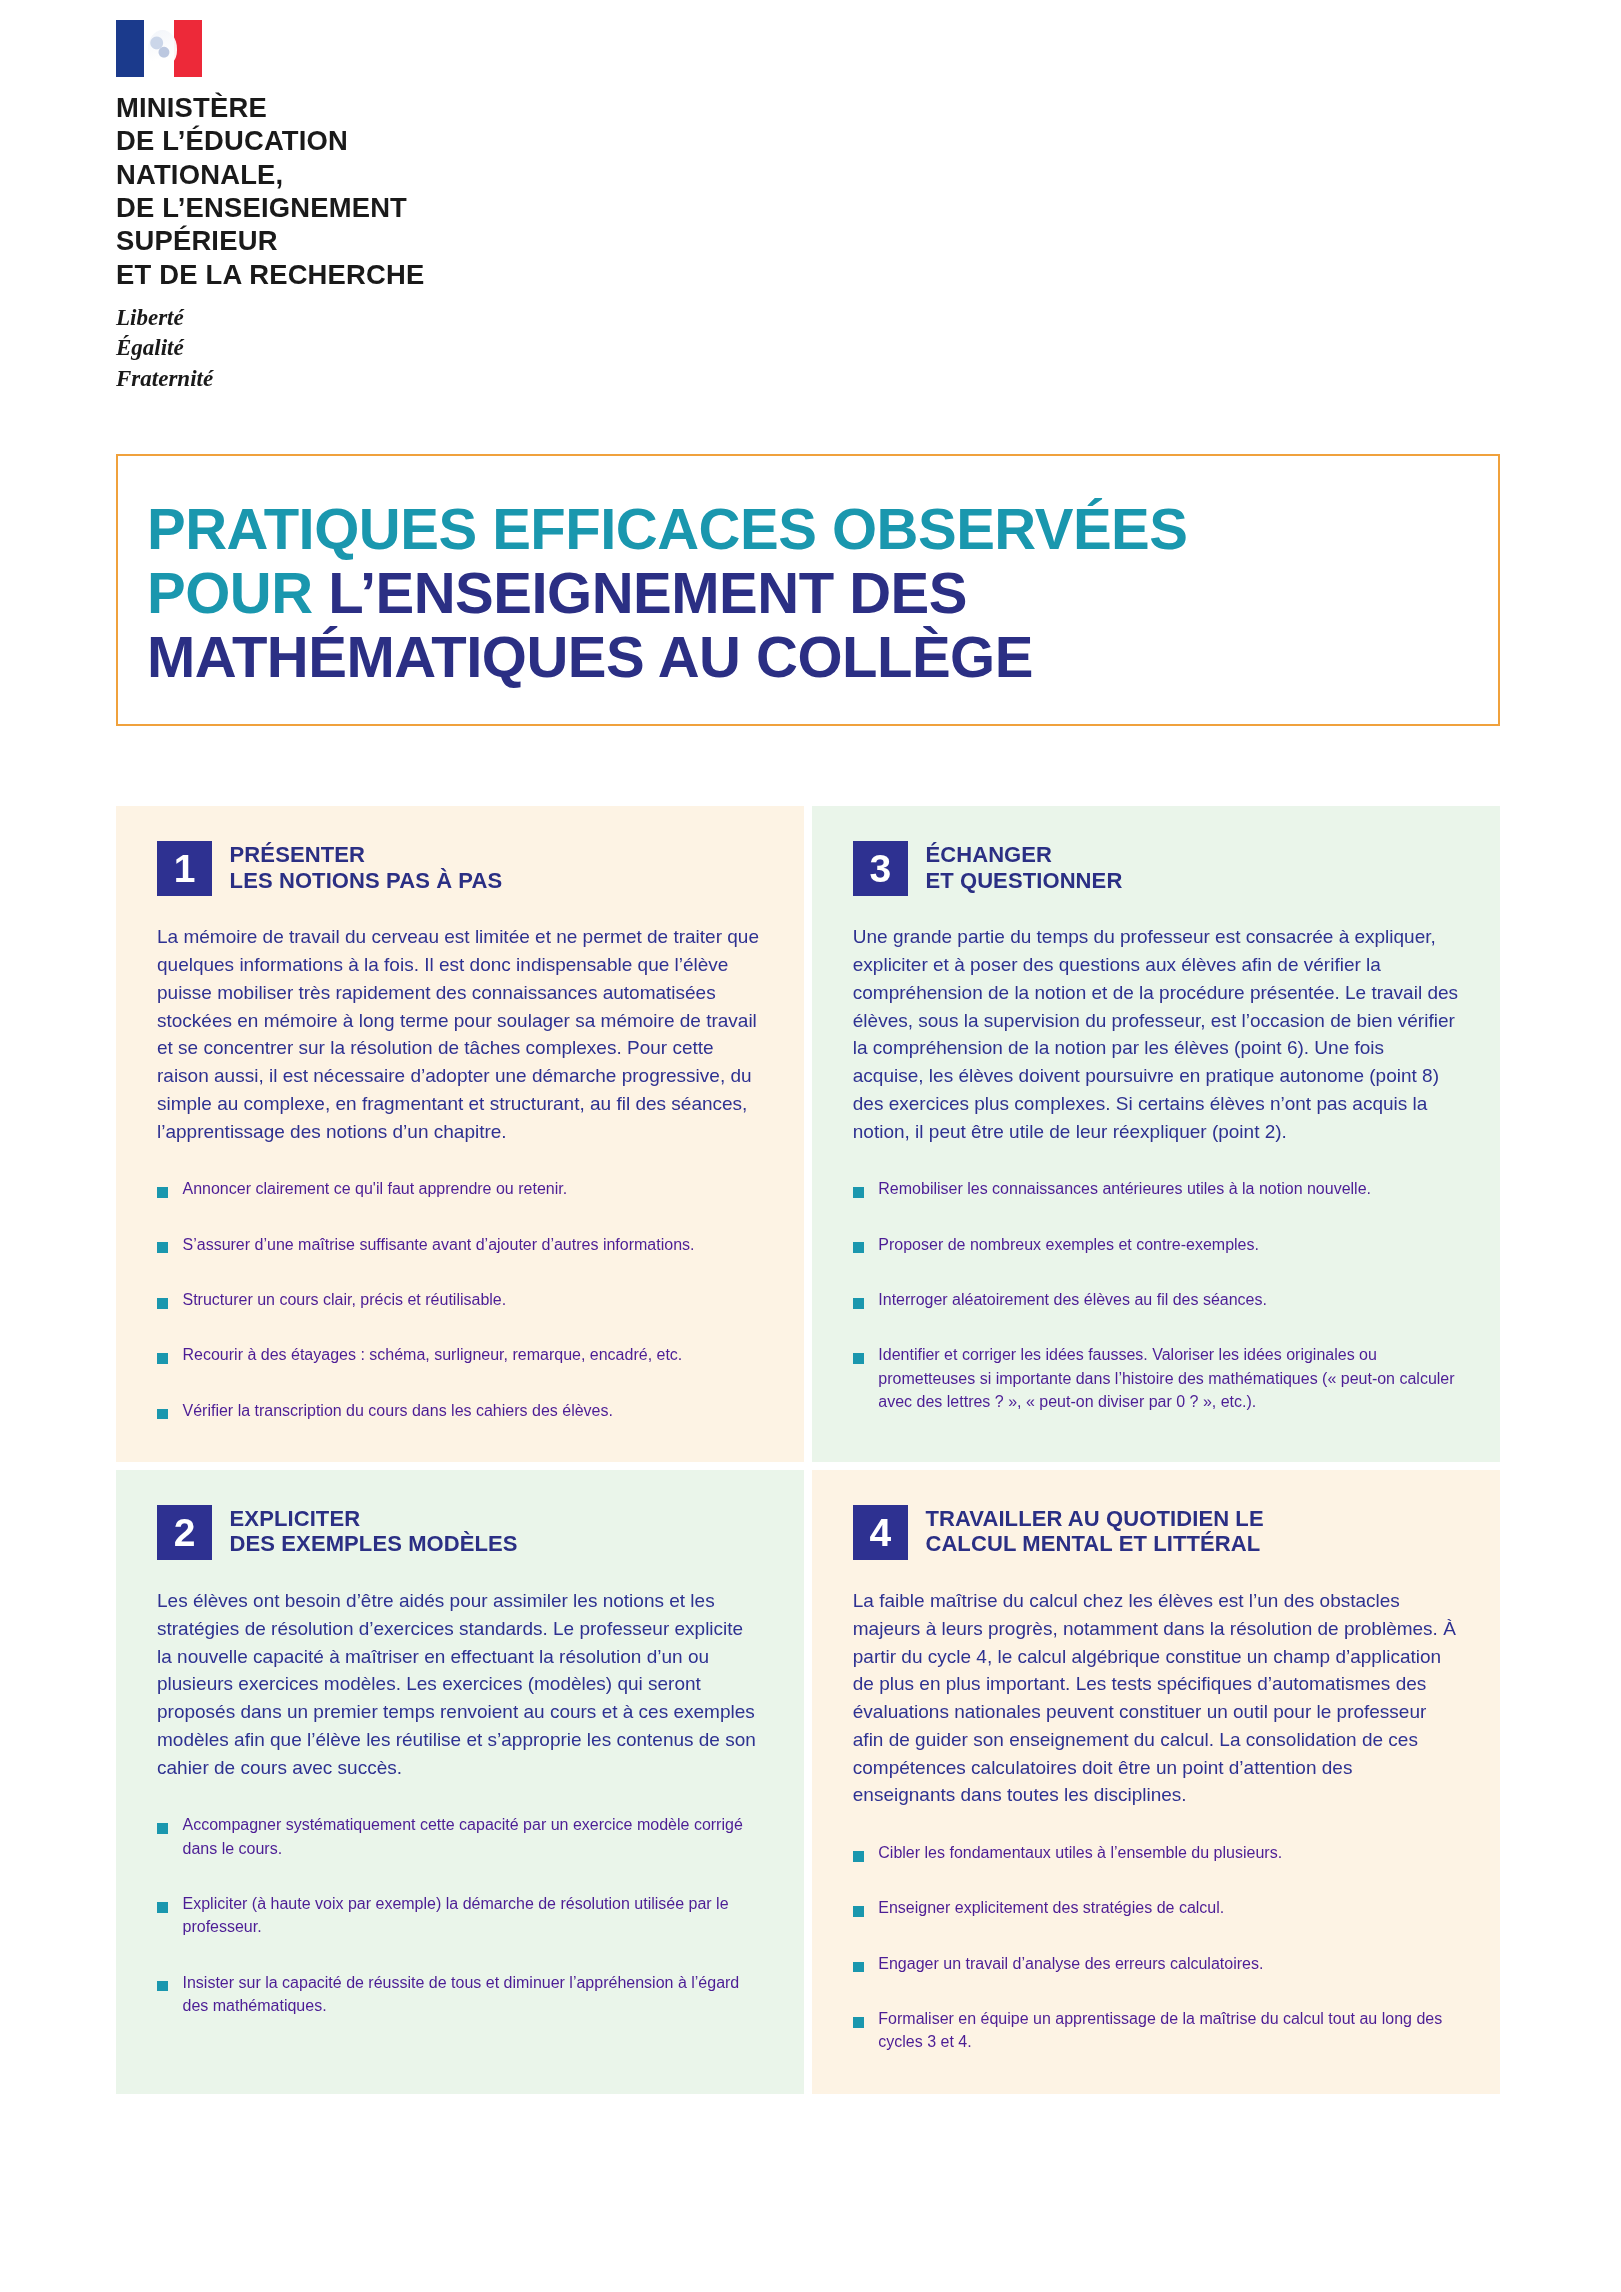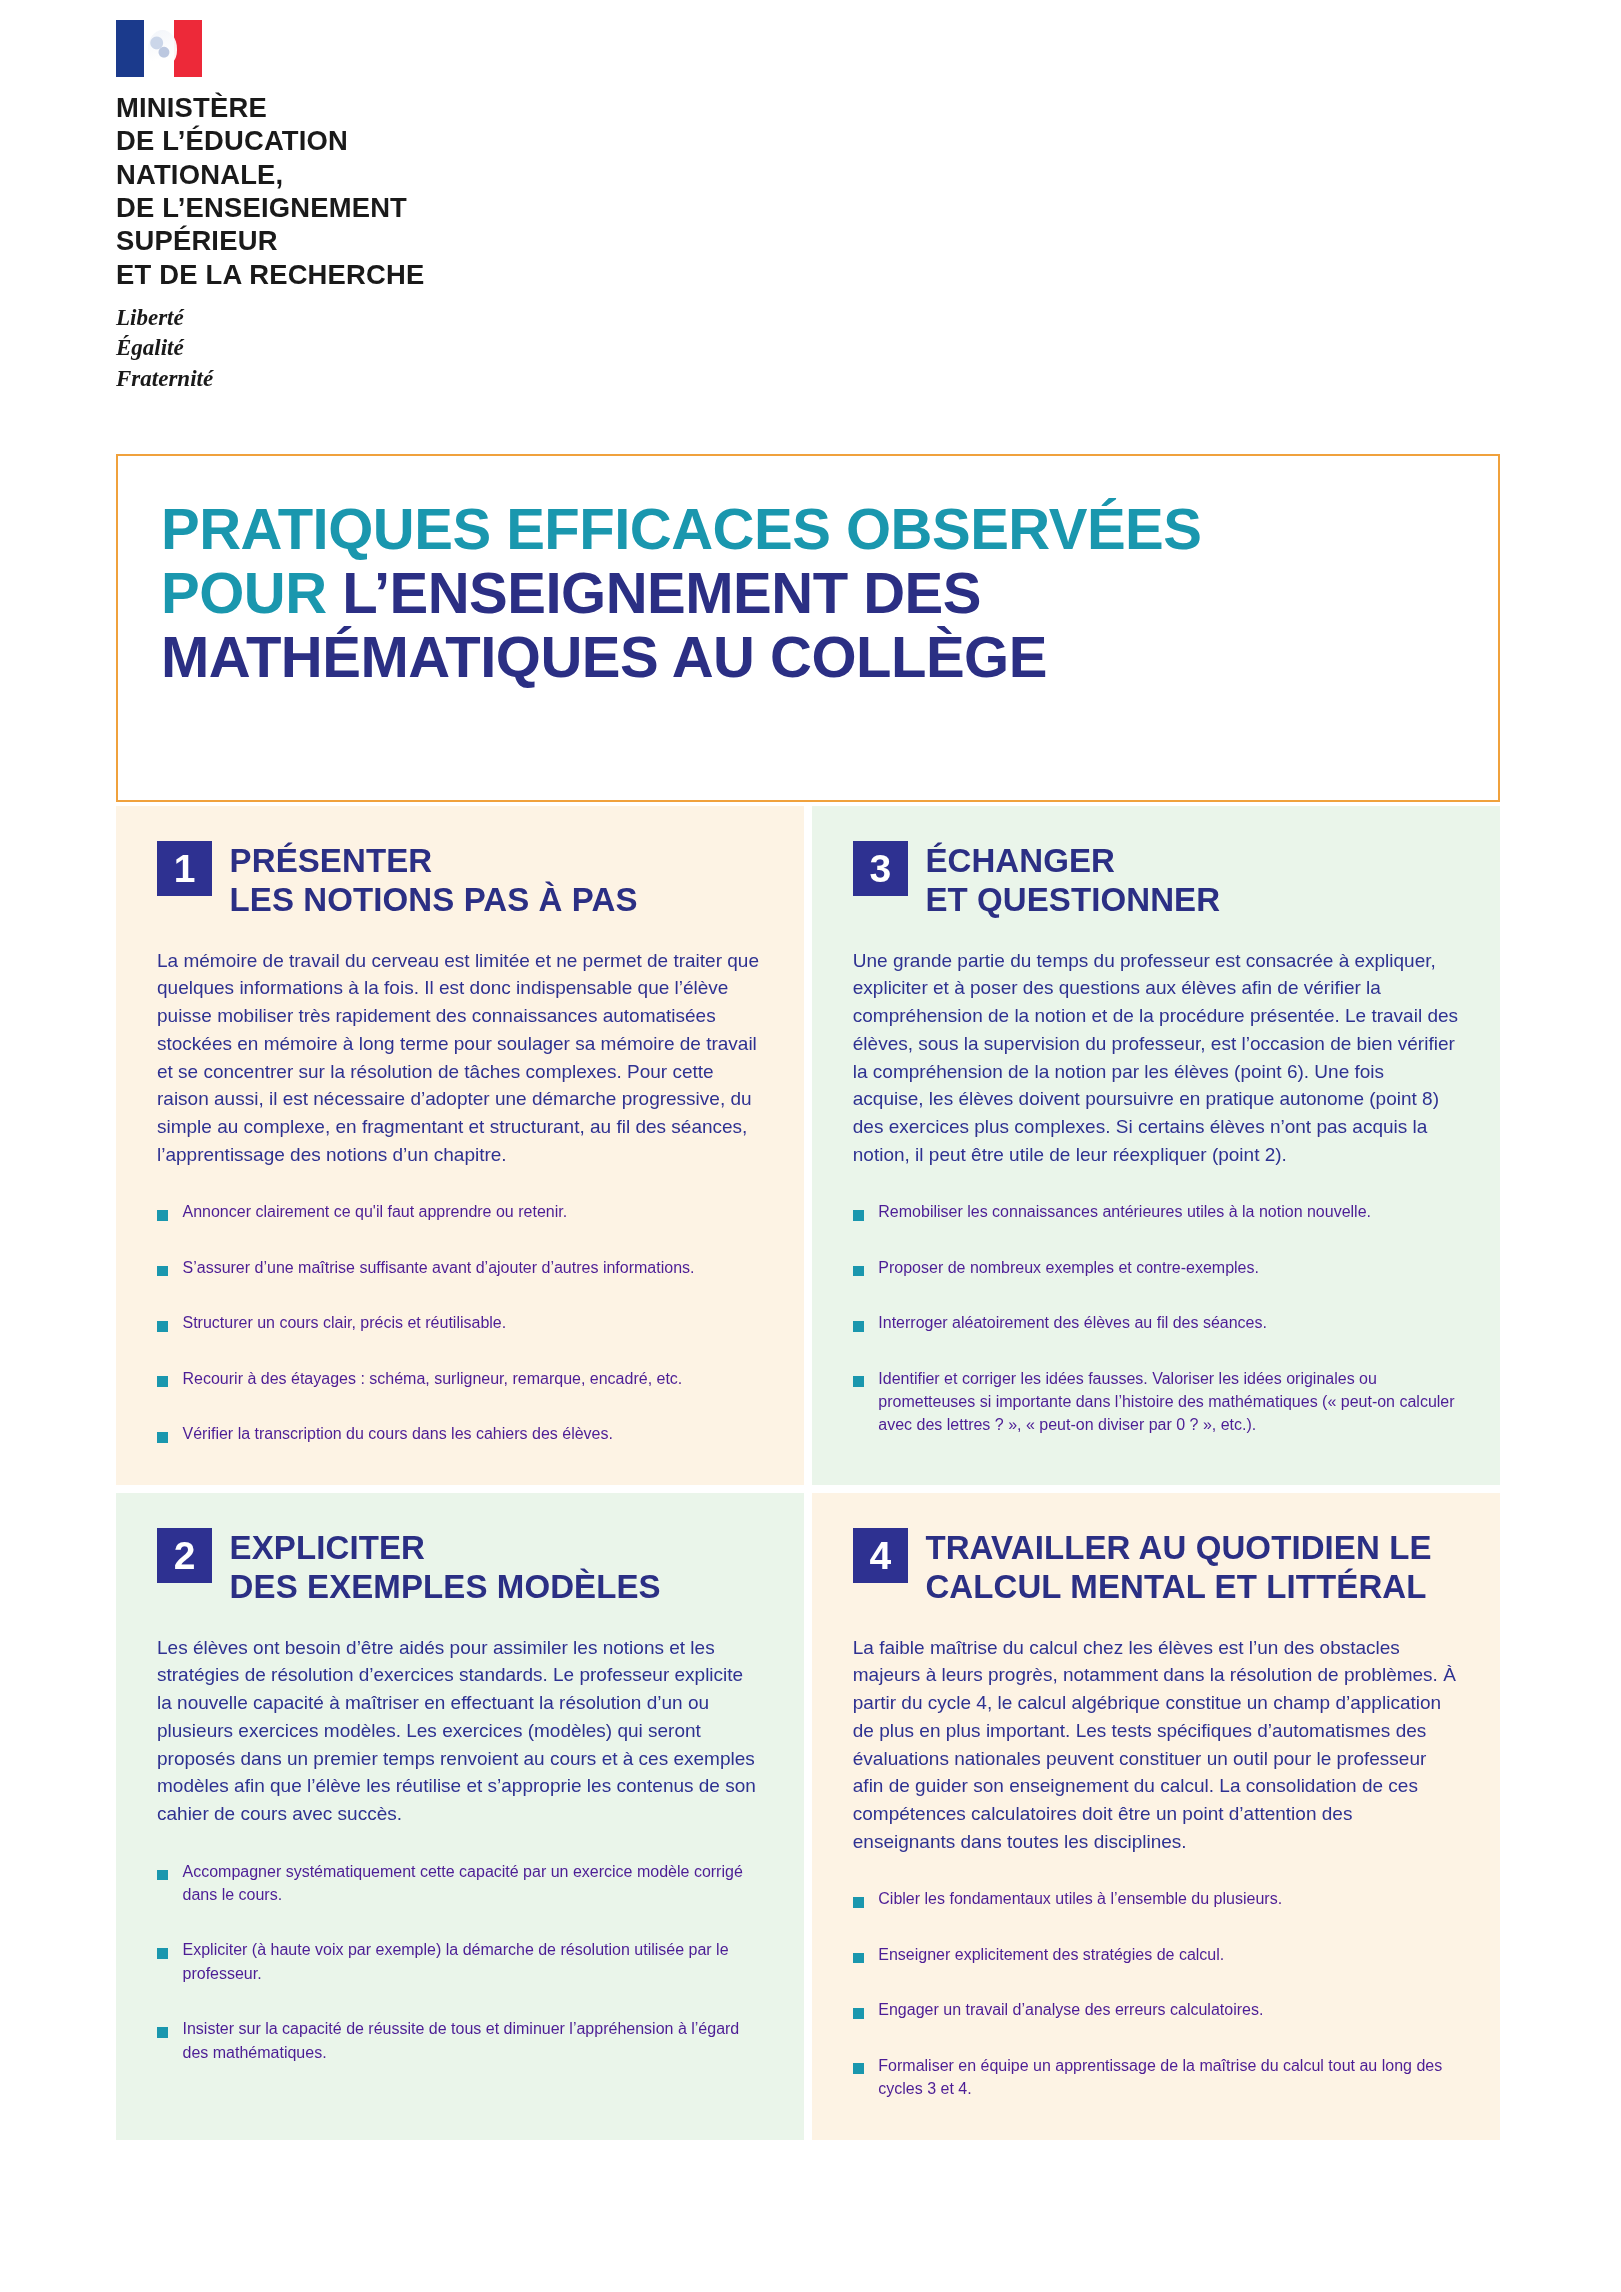--- a/index.html
+++ b/index.html
@@ -62,25 +62,25 @@
     line-height: 1.32;
     color: #1a1a1a;
   }
 
   
   .title-banner {
     position: absolute;
     left: 116px;
     top: 454px;
     width: 1384px;
-    height: 348px;
+    height: 272px;
     box-sizing: border-box;
     border: 2.9px solid #f0a13c;
     background: #ffffff;
-    padding: 41px 43px 0 43px;
+    padding: 41px 43px 0 29px;
   }
   .title-banner h1 {
     margin: 0;
     font-size: 58px;
     font-weight: bold;
     line-height: 1.10;
     letter-spacing: -0.5px;
     text-transform: uppercase;
     color: #2b2f84;
   }
@@ -118,21 +118,21 @@
     background: #2e3191;
     color: #ffffff;
     font-size: 39px;
     font-weight: bold;
     display: flex;
     align-items: center;
     justify-content: center;
     line-height: 1;
   }
   .card-title {
-    font-size: 33px;
+    font-size: 22px;
     font-weight: bold;
     line-height: 1.17;
     text-transform: uppercase;
     color: #2b2f84;
     padding-top: 1px;
     letter-spacing: 0.1px;
   }
   .card-title div { white-space: nowrap; }
 
   .card-body p {

